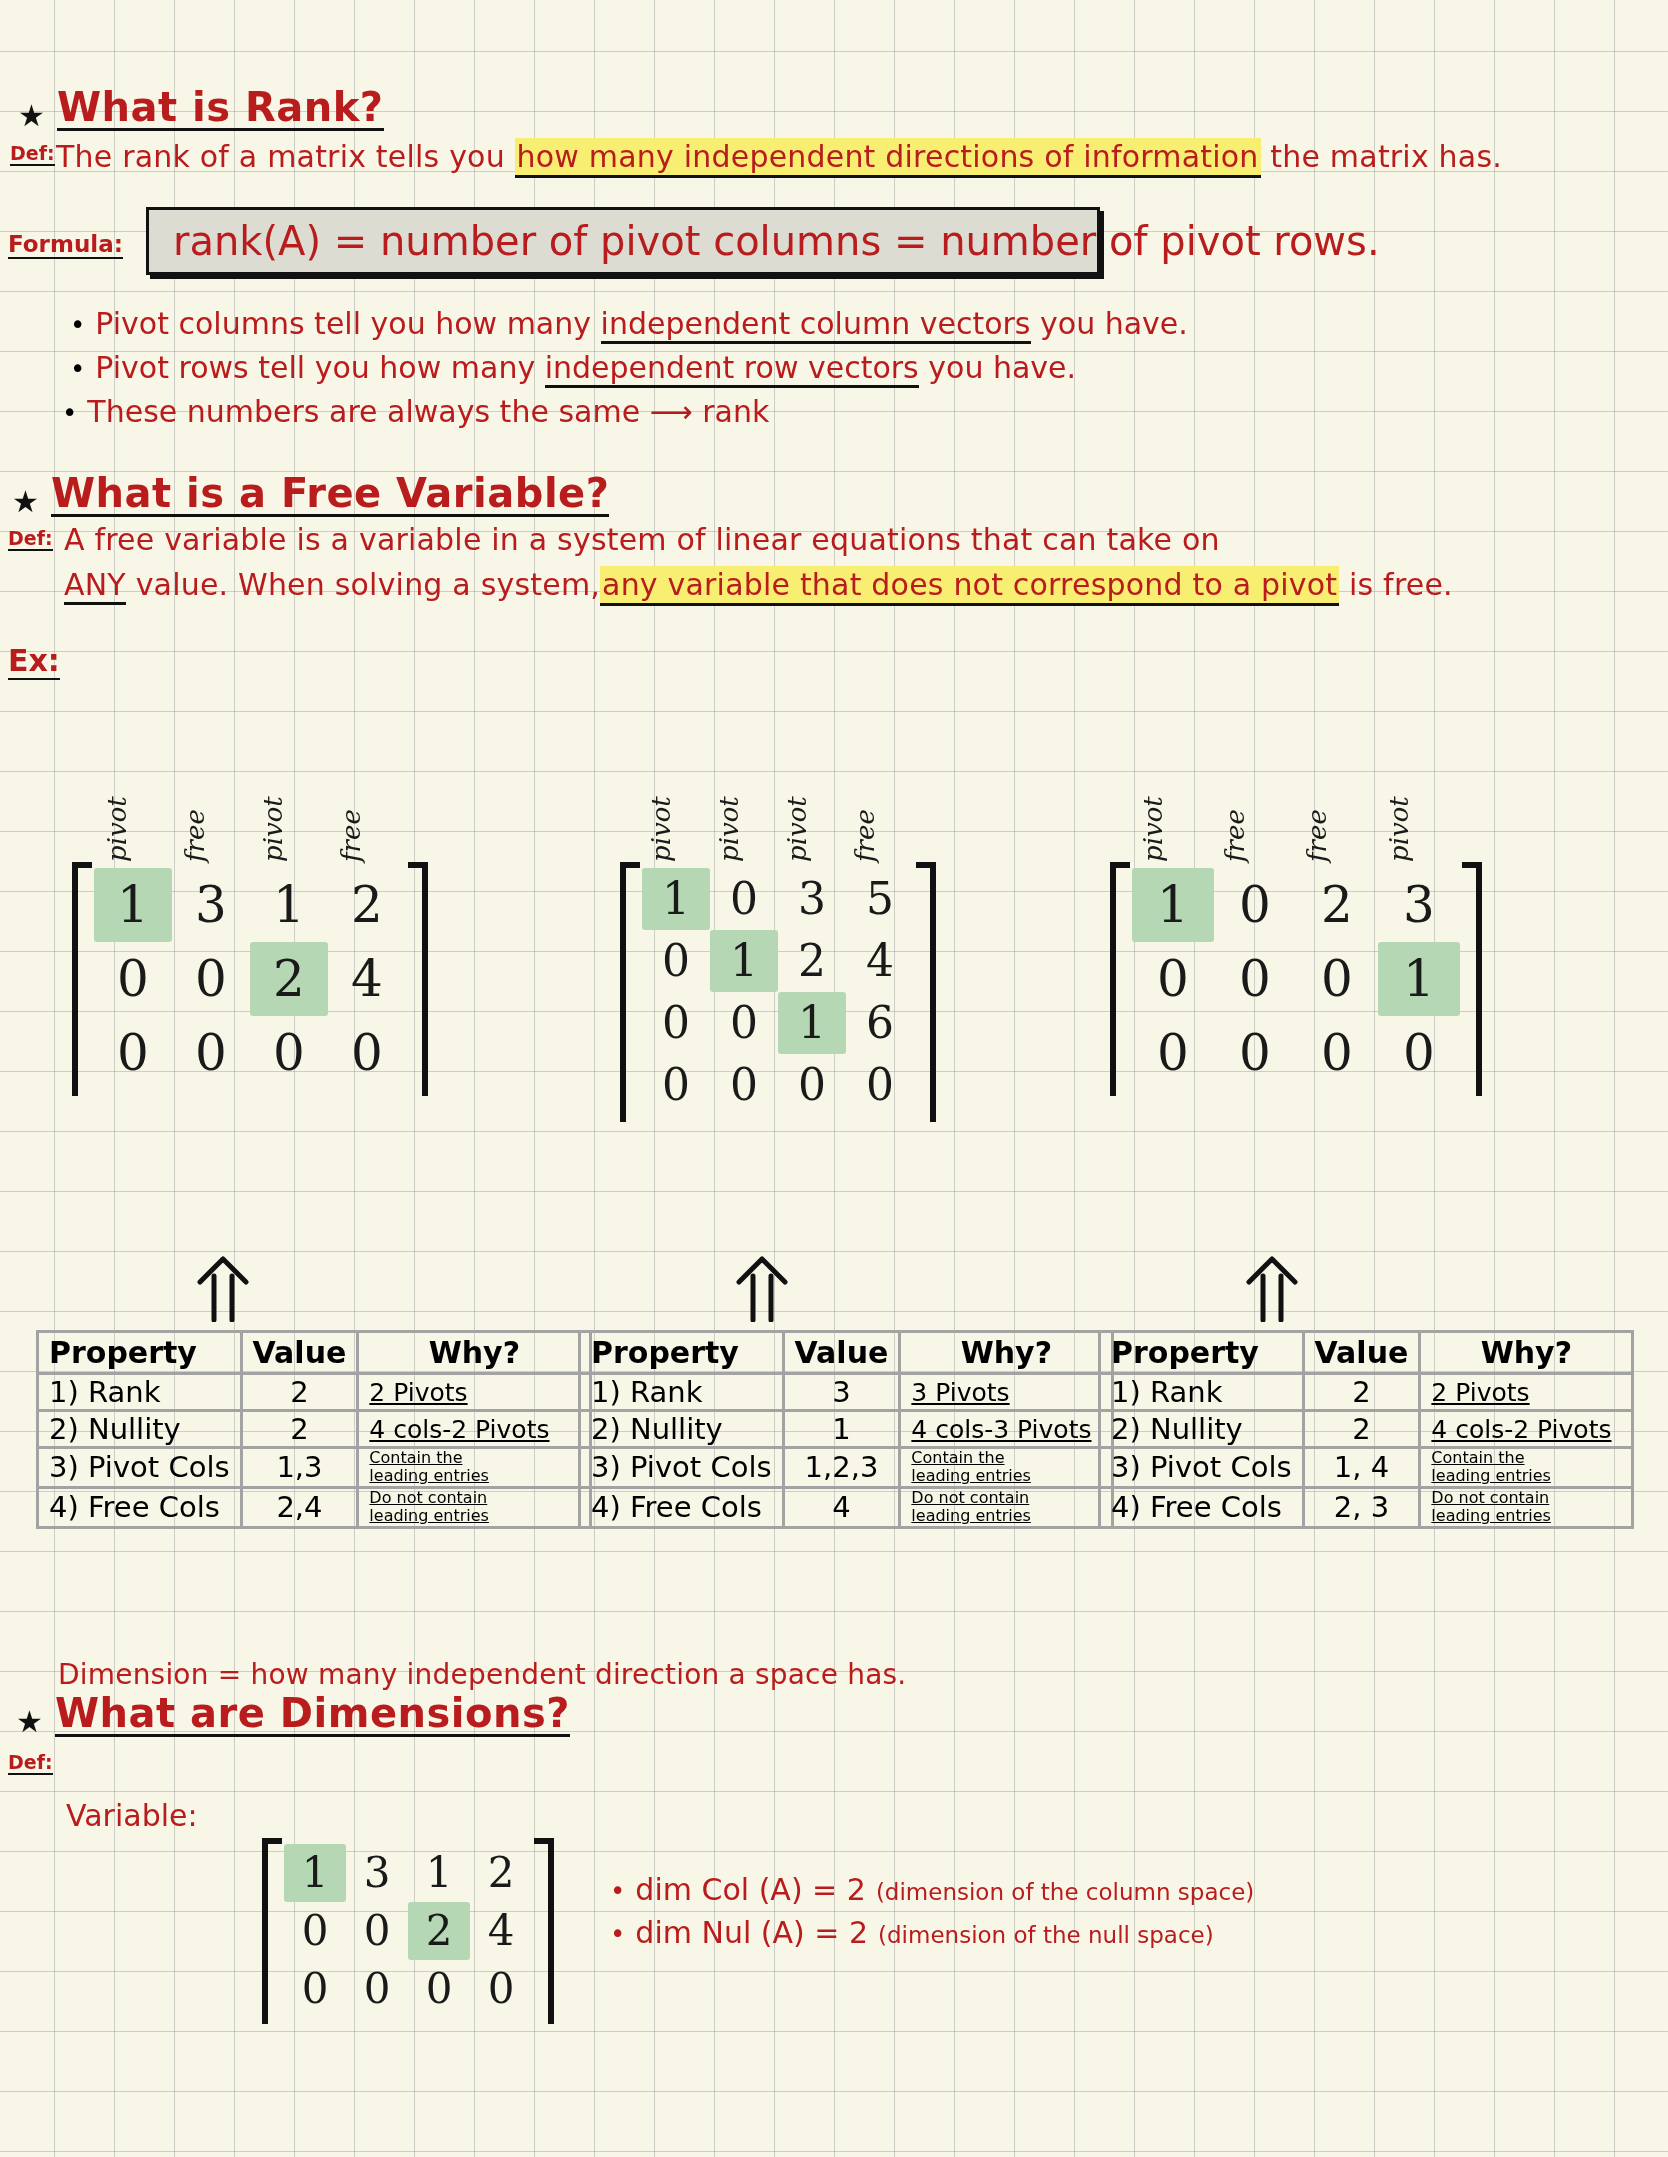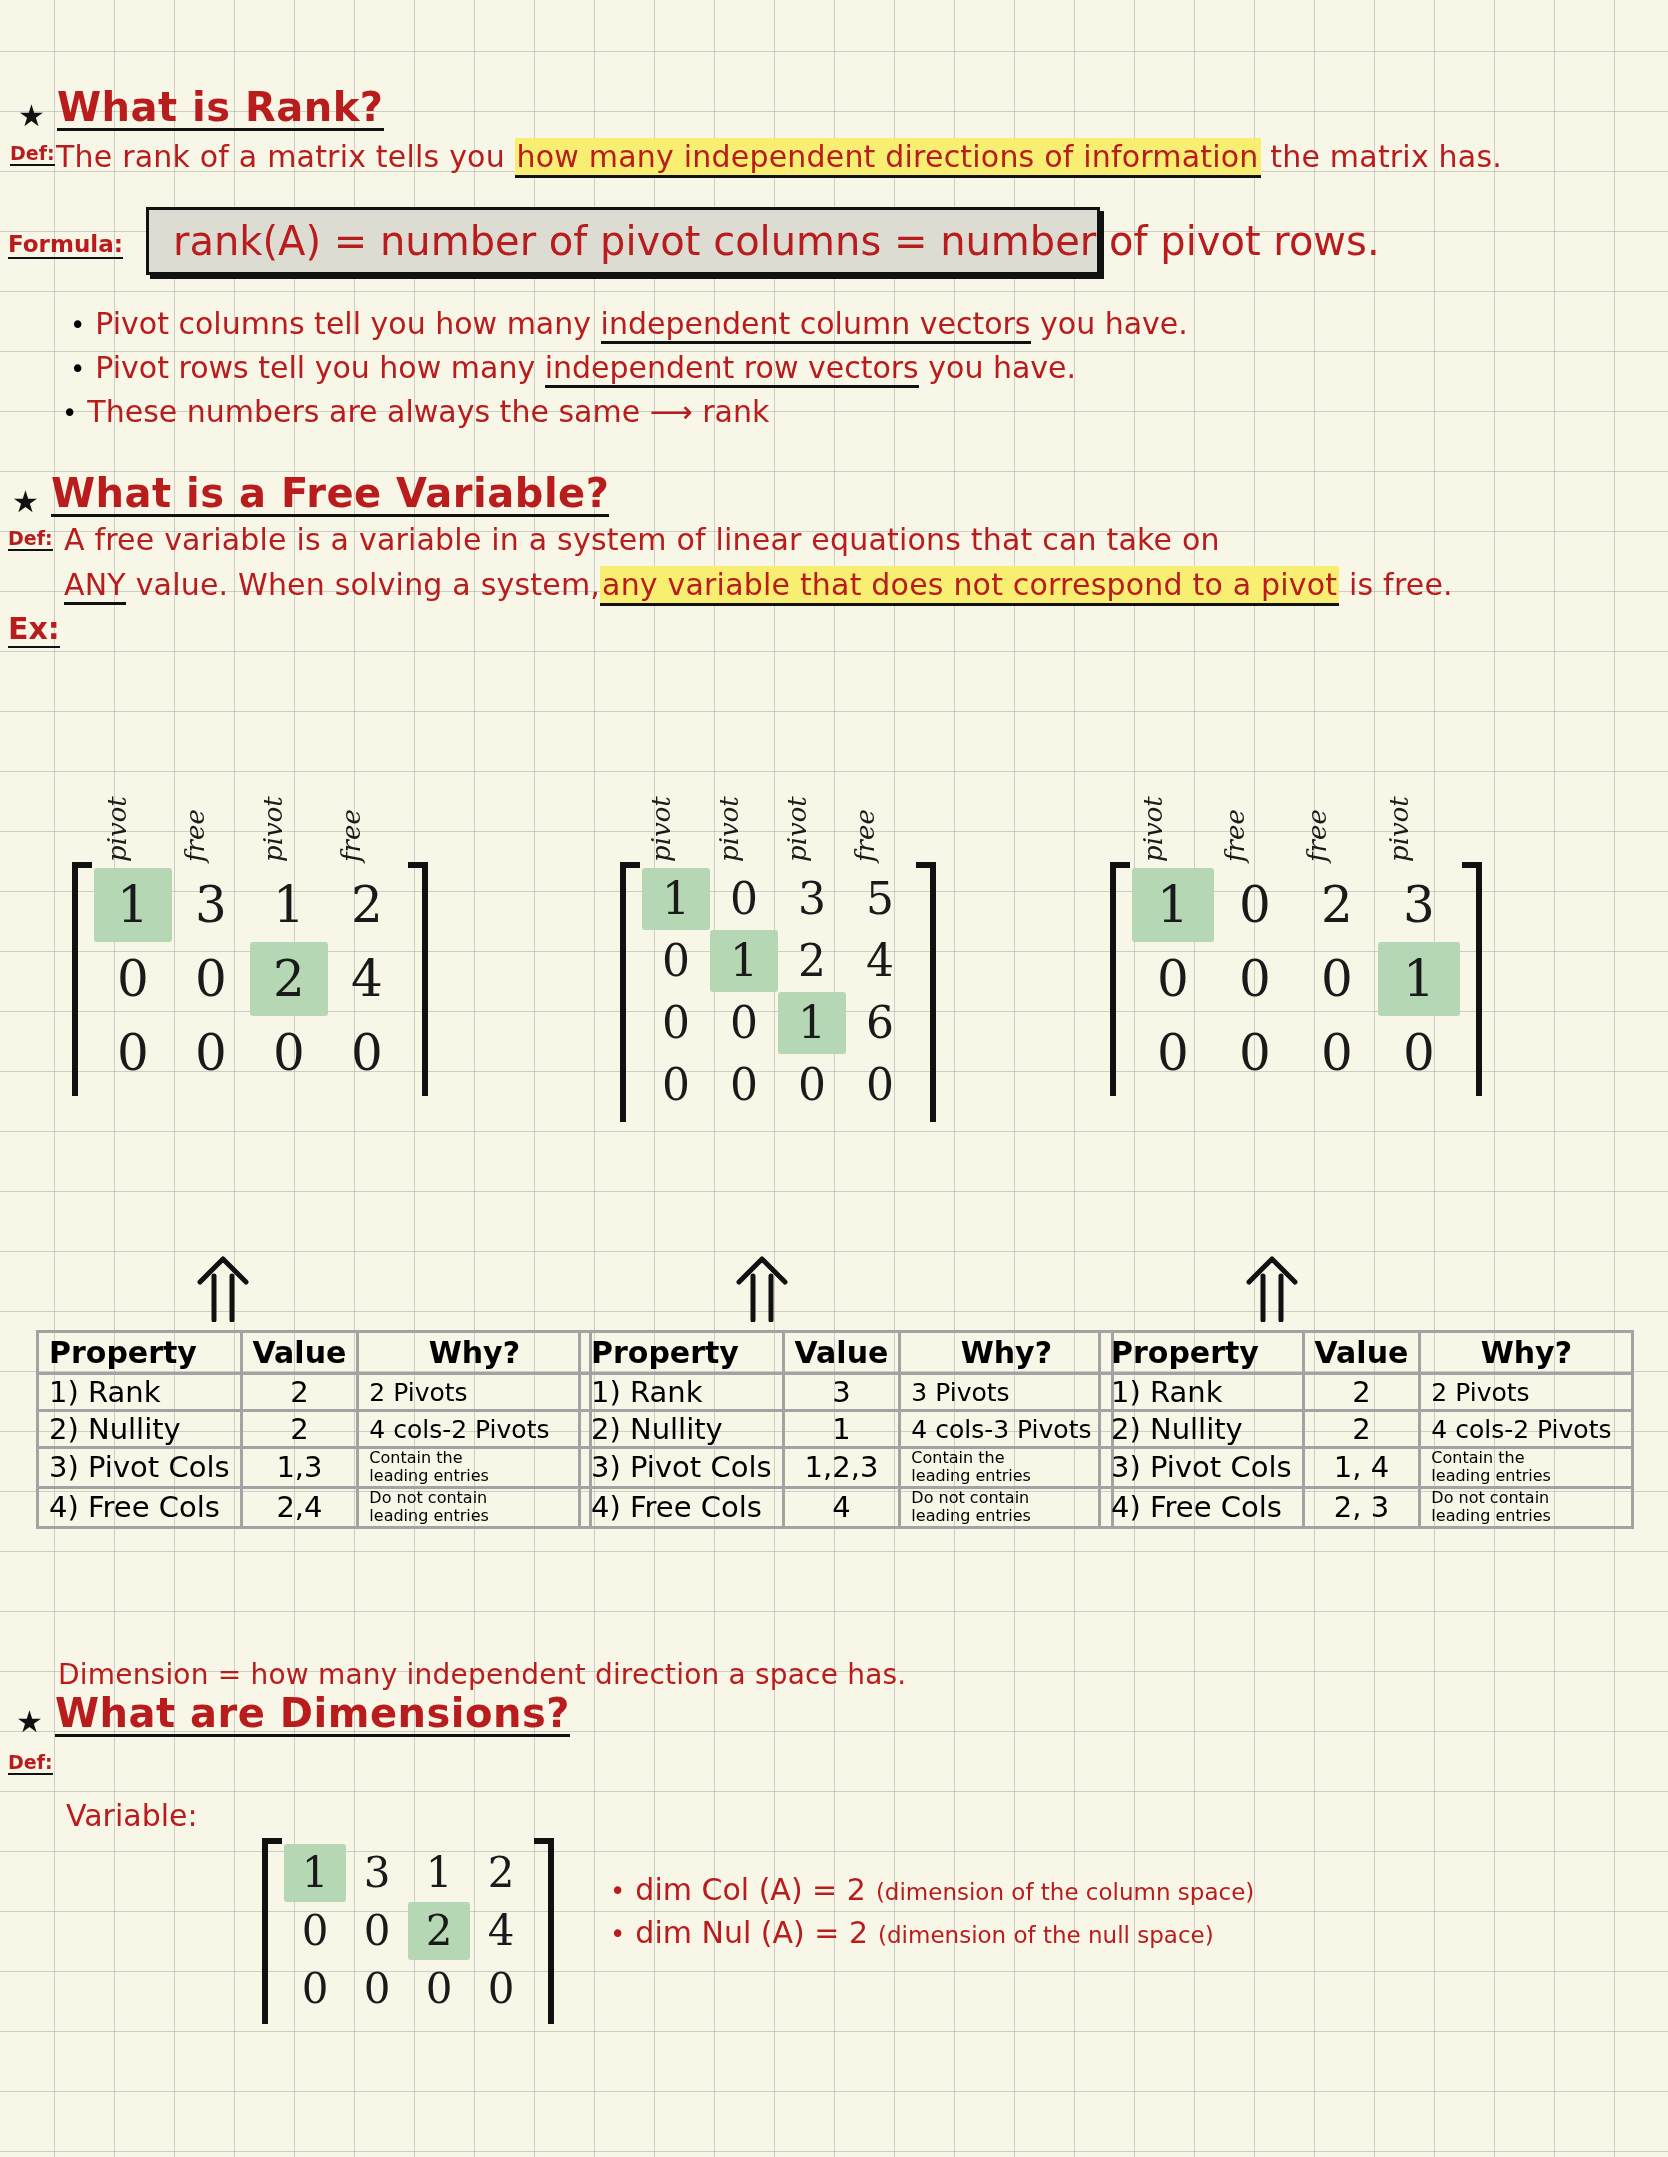--- a/index.html
+++ b/index.html
@@ -80,21 +80,21 @@
   
   .uparrow{position:absolute;}
   .uparrow svg{display:block;}
 
   
   .ptable{position:absolute;border:3.5px solid #111;border-collapse:collapse;background:transparent;}
   .ptable td,.ptable th{border:3px solid #a3a3a3;padding:0 10px;vertical-align:middle;}
   .ptable th{font-weight:600;font-size:30px;text-align:left;padding:2px 10px;}
   .ptable td.prop{font-size:29px;white-space:nowrap;}
   .ptable td.val{font-size:29px;text-align:center;white-space:nowrap;}
-  .ptable td.why{font-size:25px;white-space:nowrap;}
+  .ptable td.why{font-size:25px;white-space:nowrap;text-decoration:underline;}
   .ptable td.why.small{font-size:16px;line-height:1.15;}
 
   
   .dim-bullets{position:absolute;}
   .dim-line{font-size:30px;white-space:nowrap;display:flex;align-items:baseline;gap:10px;margin-bottom:8px;}
   .paren{font-size:23px;}
   .exlabel{position:absolute;font-size:30px;}
 </style>
 </head>
 <body>
@@ -143,21 +143,21 @@
   <div style="position:absolute;left:8px;top:528px;">
     <span class="deflabel hand">Def:</span>
   </div>
   <div class="body-txt hand" style="position:absolute;left:64px;top:522px;">
     <span>A free variable is a variable in a system of linear equations that can take on</span>
   </div>
   <div class="body-txt hand" style="position:absolute;left:64px;top:567px;">
     <span class="u">ANY</span><span> value. When solving a system,</span><span class="hl-ul">any variable that does not correspond to a pivot</span><span> is free.</span>
   </div>
 
-  <div style="position:absolute;left:8px;top:612px;">
+  <div style="position:absolute;left:8px;top:644px;">
     <span class="deflabel hand" style="font-size:30px;">Ex:</span>
   </div>
 
   <div id="examples-root"></div>
 
   <div class="sec-head" style="left:16px;top:1692px;">
     <span class="star">★</span>
     <span class="sec-title ul hand">What are Dimensions?</span>
   </div>
   <div style="position:absolute;left:8px;top:1752px;">

